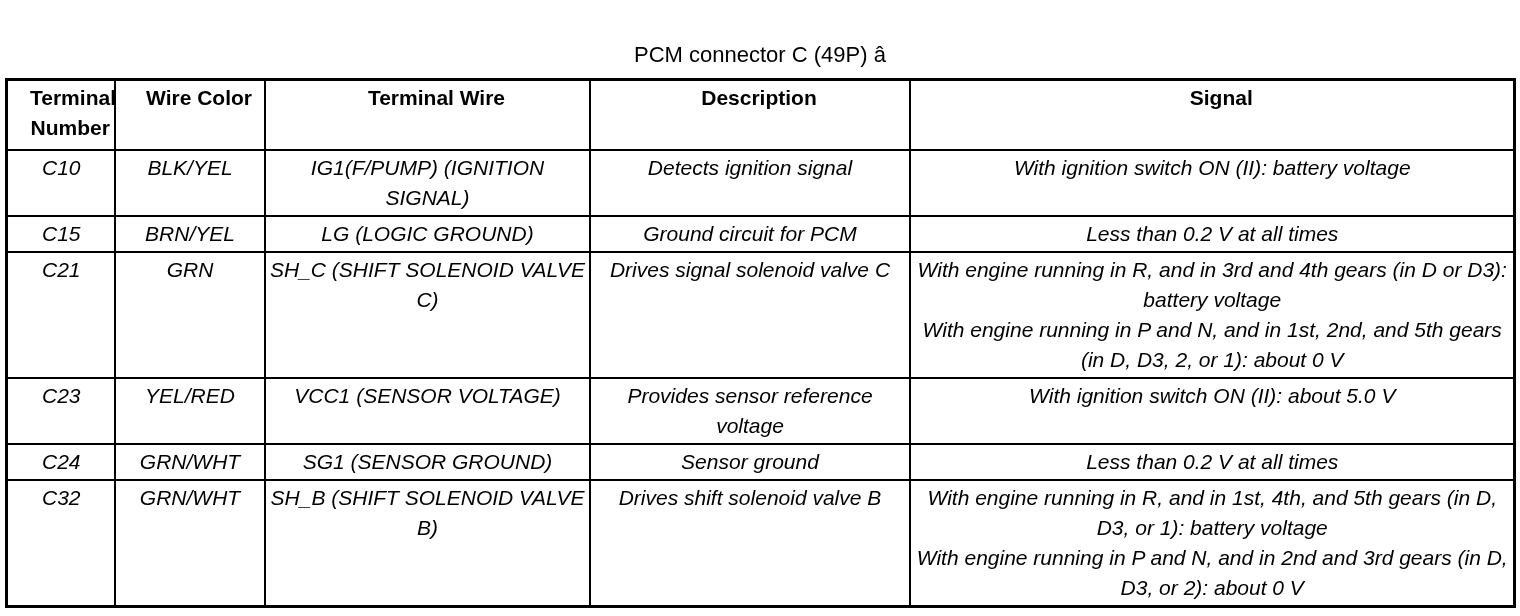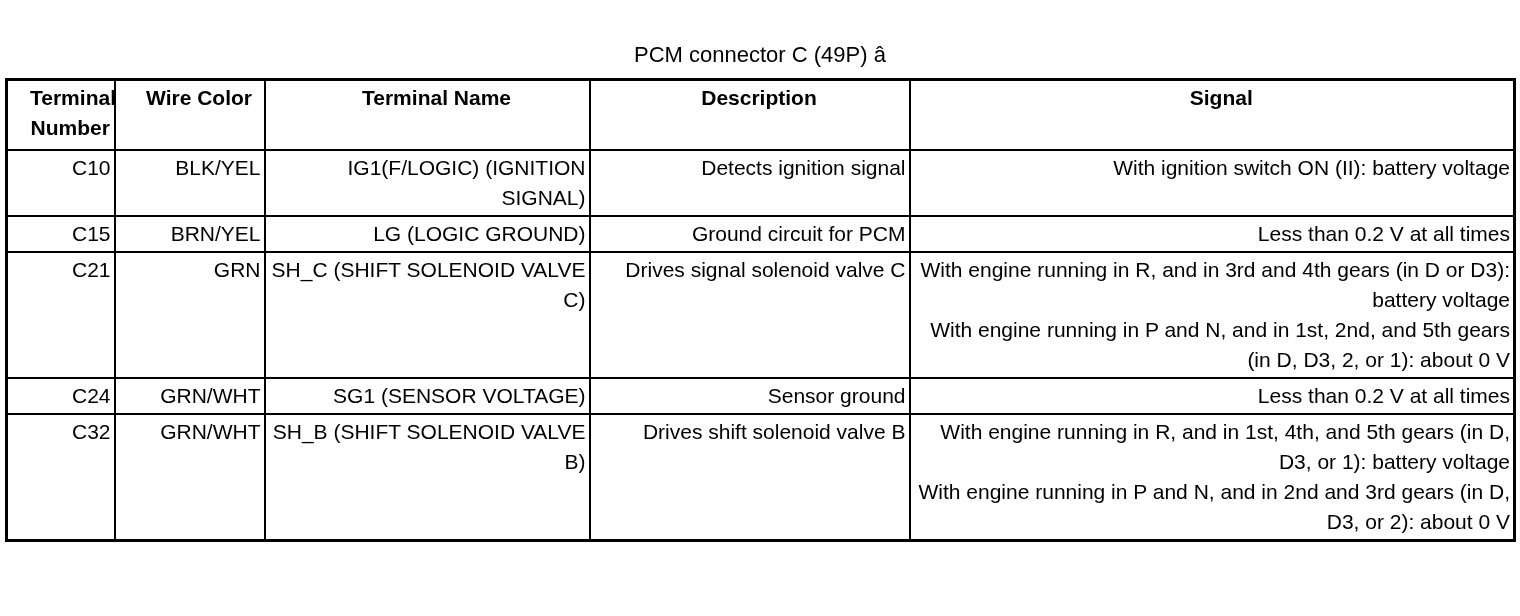--- a/index.html
+++ b/index.html
@@ -39,22 +39,23 @@
     padding: 2px 3px 2px 4px;
     overflow: hidden;
   }
   table.pin-table th {
     font-weight: bold;
     text-align: center;
     height: 64px;
     padding-left: 22px;
   }
   table.pin-table td {
-    text-align: right;
+    text-align: center;
     white-space: pre-line;
+    font-style: italic;
   }
   col.c-terminal { width: 108px; }
   col.c-wire     { width: 150px; }
   col.c-name     { width: 325px; }
   col.c-desc     { width: 320px; }
   col.c-signal   { width: 605px; }
 </style>
 </head>
 <body>
 
@@ -67,52 +68,59 @@
       <col class="c-terminal">
       <col class="c-wire">
       <col class="c-name">
       <col class="c-desc">
       <col class="c-signal">
     </colgroup>
     <thead>
       <tr>
         <th>Terminal Number</th>
         <th>Wire Color</th>
-        <th>Terminal Name</th>
+        <th>Terminal Wire</th>
         <th>Description</th>
         <th>Signal</th>
       </tr>
     </thead>
     <tbody>
       <tr>
         <td>C10</td>
         <td>BLK/YEL</td>
-        <td>IG1(F/LOGIC) (IGNITION SIGNAL)</td>
+        <td>IG1(F/PUMP) (IGNITION SIGNAL)</td>
         <td>Detects ignition signal</td>
         <td>With ignition switch ON (II): battery voltage</td>
       </tr>
       <tr>
         <td>C15</td>
         <td>BRN/YEL</td>
         <td>LG (LOGIC GROUND)</td>
         <td>Ground circuit for PCM</td>
         <td>Less than 0.2 V at all times</td>
       </tr>
       <tr>
         <td>C21</td>
         <td>GRN</td>
         <td>SH_C (SHIFT SOLENOID VALVE C)</td>
         <td>Drives signal solenoid valve C</td>
         <td>With engine running in R, and in 3rd and 4th gears (in D or D3): battery voltage
 With engine running in P and N, and in 1st, 2nd, and 5th gears (in D, D3, 2, or 1): about 0 V</td>
       </tr>
       <tr>
+        <td>C23</td>
+        <td>YEL/RED</td>
+        <td>VCC1 (SENSOR VOLTAGE)</td>
+        <td>Provides sensor reference voltage</td>
+        <td>With ignition switch ON (II): about 5.0 V</td>
+      </tr>
+      <tr>
         <td>C24</td>
         <td>GRN/WHT</td>
-        <td>SG1 (SENSOR VOLTAGE)</td>
+        <td>SG1 (SENSOR GROUND)</td>
         <td>Sensor ground</td>
         <td>Less than 0.2 V at all times</td>
       </tr>
       <tr>
         <td>C32</td>
         <td>GRN/WHT</td>
         <td>SH_B (SHIFT SOLENOID VALVE B)</td>
         <td>Drives shift solenoid valve B</td>
         <td>With engine running in R, and in 1st, 4th, and 5th gears (in D, D3, or 1): battery voltage
 With engine running in P and N, and in 2nd and 3rd gears (in D, D3, or 2): about 0 V</td>

